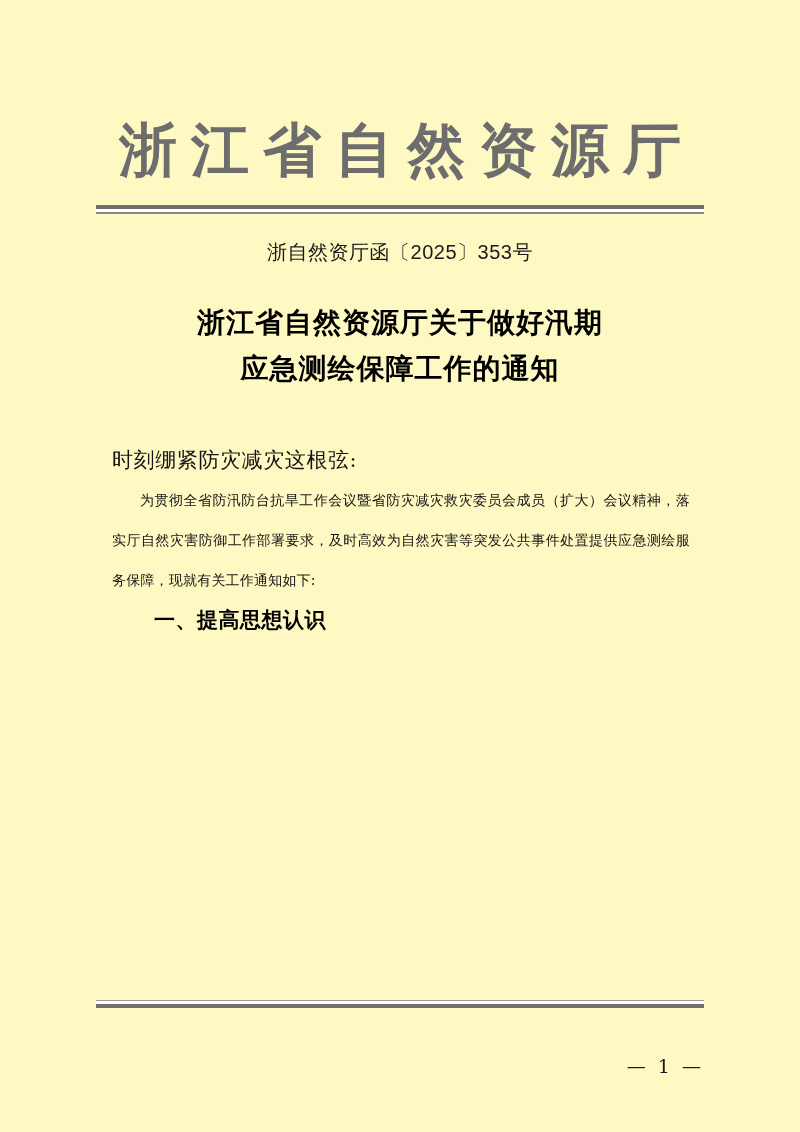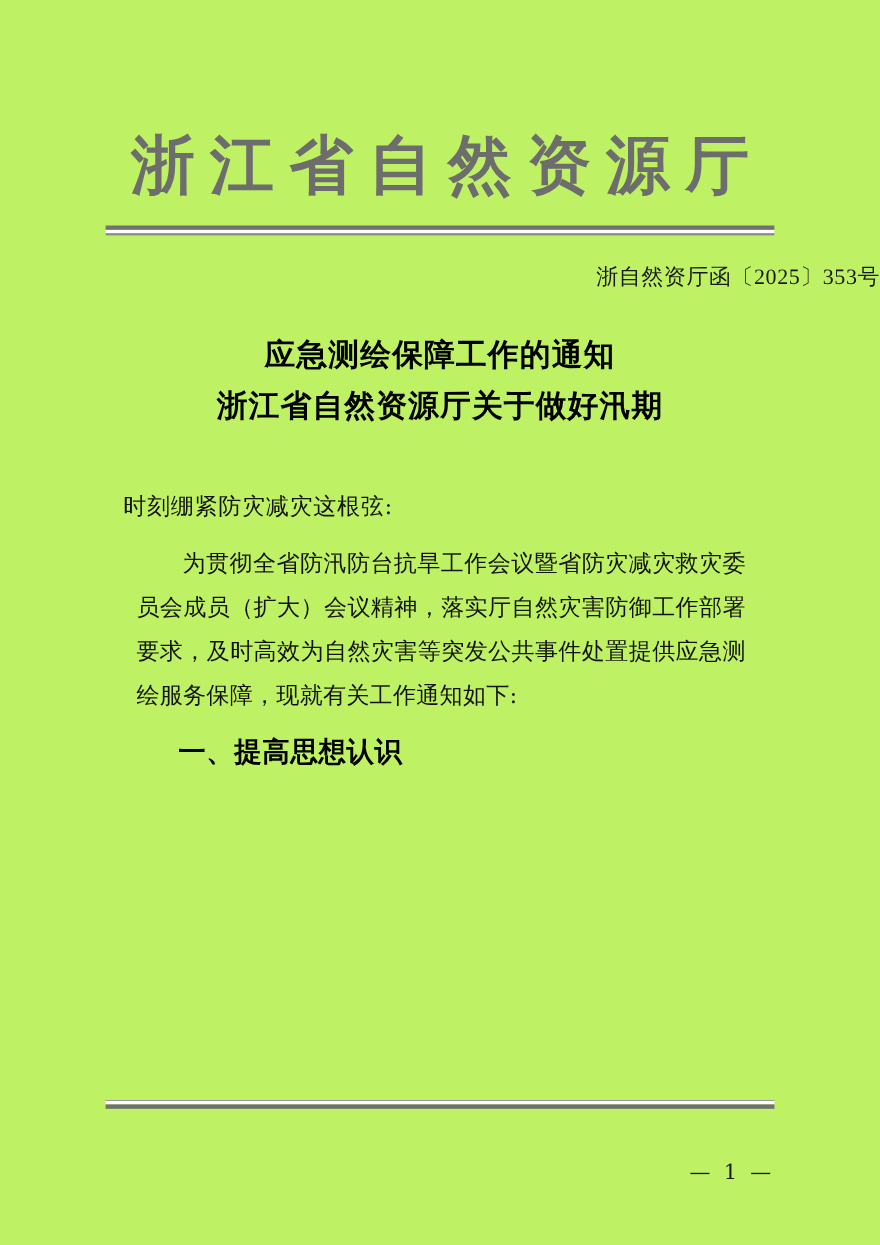--- a/index.html
+++ b/index.html
@@ -8,21 +8,21 @@
     background: #ffffff;
   }
   body {
     font-family: "DejaVu Serif", "Liberation Serif", serif;
     -webkit-font-smoothing: antialiased;
   }
   .page {
     position: relative;
     width: 800px;
     height: 1132px;
-    background: #bef264;
+    background: #fef9c3;
     overflow: hidden;
     box-sizing: border-box;
   }
 
   
   .letterhead {
     position: absolute;
     left: 0;
     right: 0;
     top: 118px;
@@ -58,22 +58,22 @@
     height: 2px;
     background: #8a8a8a;
   }
 
   
   .doc-number {
     position: absolute;
     left: 0;
     right: 0;
     top: 238px;
-    text-align: right;
-    font-family: Liberation Serif, serif;
+    text-align: center;
+    font-family: Liberation Sans, sans-serif;
     font-size: 20px;
     line-height: 1.4;
     color: #1a1a1a;
     letter-spacing: 0.5px;
   }
 
   
   .doc-title {
     position: absolute;
     left: 120px;
@@ -102,33 +102,33 @@
   .salutation {
     font-family: "DejaVu Serif", "Liberation Serif", serif;
     font-size: 21px;
     line-height: 40px;
     color: #141414;
     letter-spacing: 0.6px;
     white-space: nowrap;
   }
   .para {
     font-family: "DejaVu Serif", "Liberation Serif", serif;
-    font-size: 21px;
+    font-size: 14px;
     line-height: 40px;
     color: #141414;
     letter-spacing: 0.2px;
     text-align: justify;
     text-justify: inter-character;
     text-indent: 2em;
-    margin: 12px;
+    margin: 0;
   }
   .section-heading {
     font-family: "DejaVu Sans", "Liberation Sans", sans-serif;
     font-weight: 700;
-    font-size: 25px;
+    font-size: 21px;
     line-height: 40px;
     color: #000000;
     text-indent: 2em;
     letter-spacing: 0.5px;
     margin: 0;
     white-space: nowrap;
   }
 
   
   .footer-rule {
@@ -172,22 +172,22 @@
 
   <div class="header-rule">
     <div class="bar-thick"></div>
     <div class="bar-gap"></div>
     <div class="bar-thin"></div>
   </div>
 
   <div class="doc-number">浙自然资厅函〔2025〕353号</div>
 
   <div class="doc-title">
+    <span class="title-line">浙江省自然资源厅关于做好汛期</span>
     <span class="title-line">应急测绘保障工作的通知</span>
-    <span class="title-line">浙江省自然资源厅关于做好汛期</span>
   </div>
 
   <div class="body-block">
     <div class="salutation">时刻绷紧防灾减灾这根弦:</div>
     <p class="para">为贯彻全省防汛防台抗旱工作会议暨省防灾减灾救灾委员会成员（扩大）会议精神，落实厅自然灾害防御工作部署要求，及时高效为自然灾害等突发公共事件处置提供应急测绘服务保障，现就有关工作通知如下:</p>
     <p class="section-heading">一、提高思想认识</p>
   </div>
 
   <div class="footer-rule">
     <div class="bar-thin"></div>

